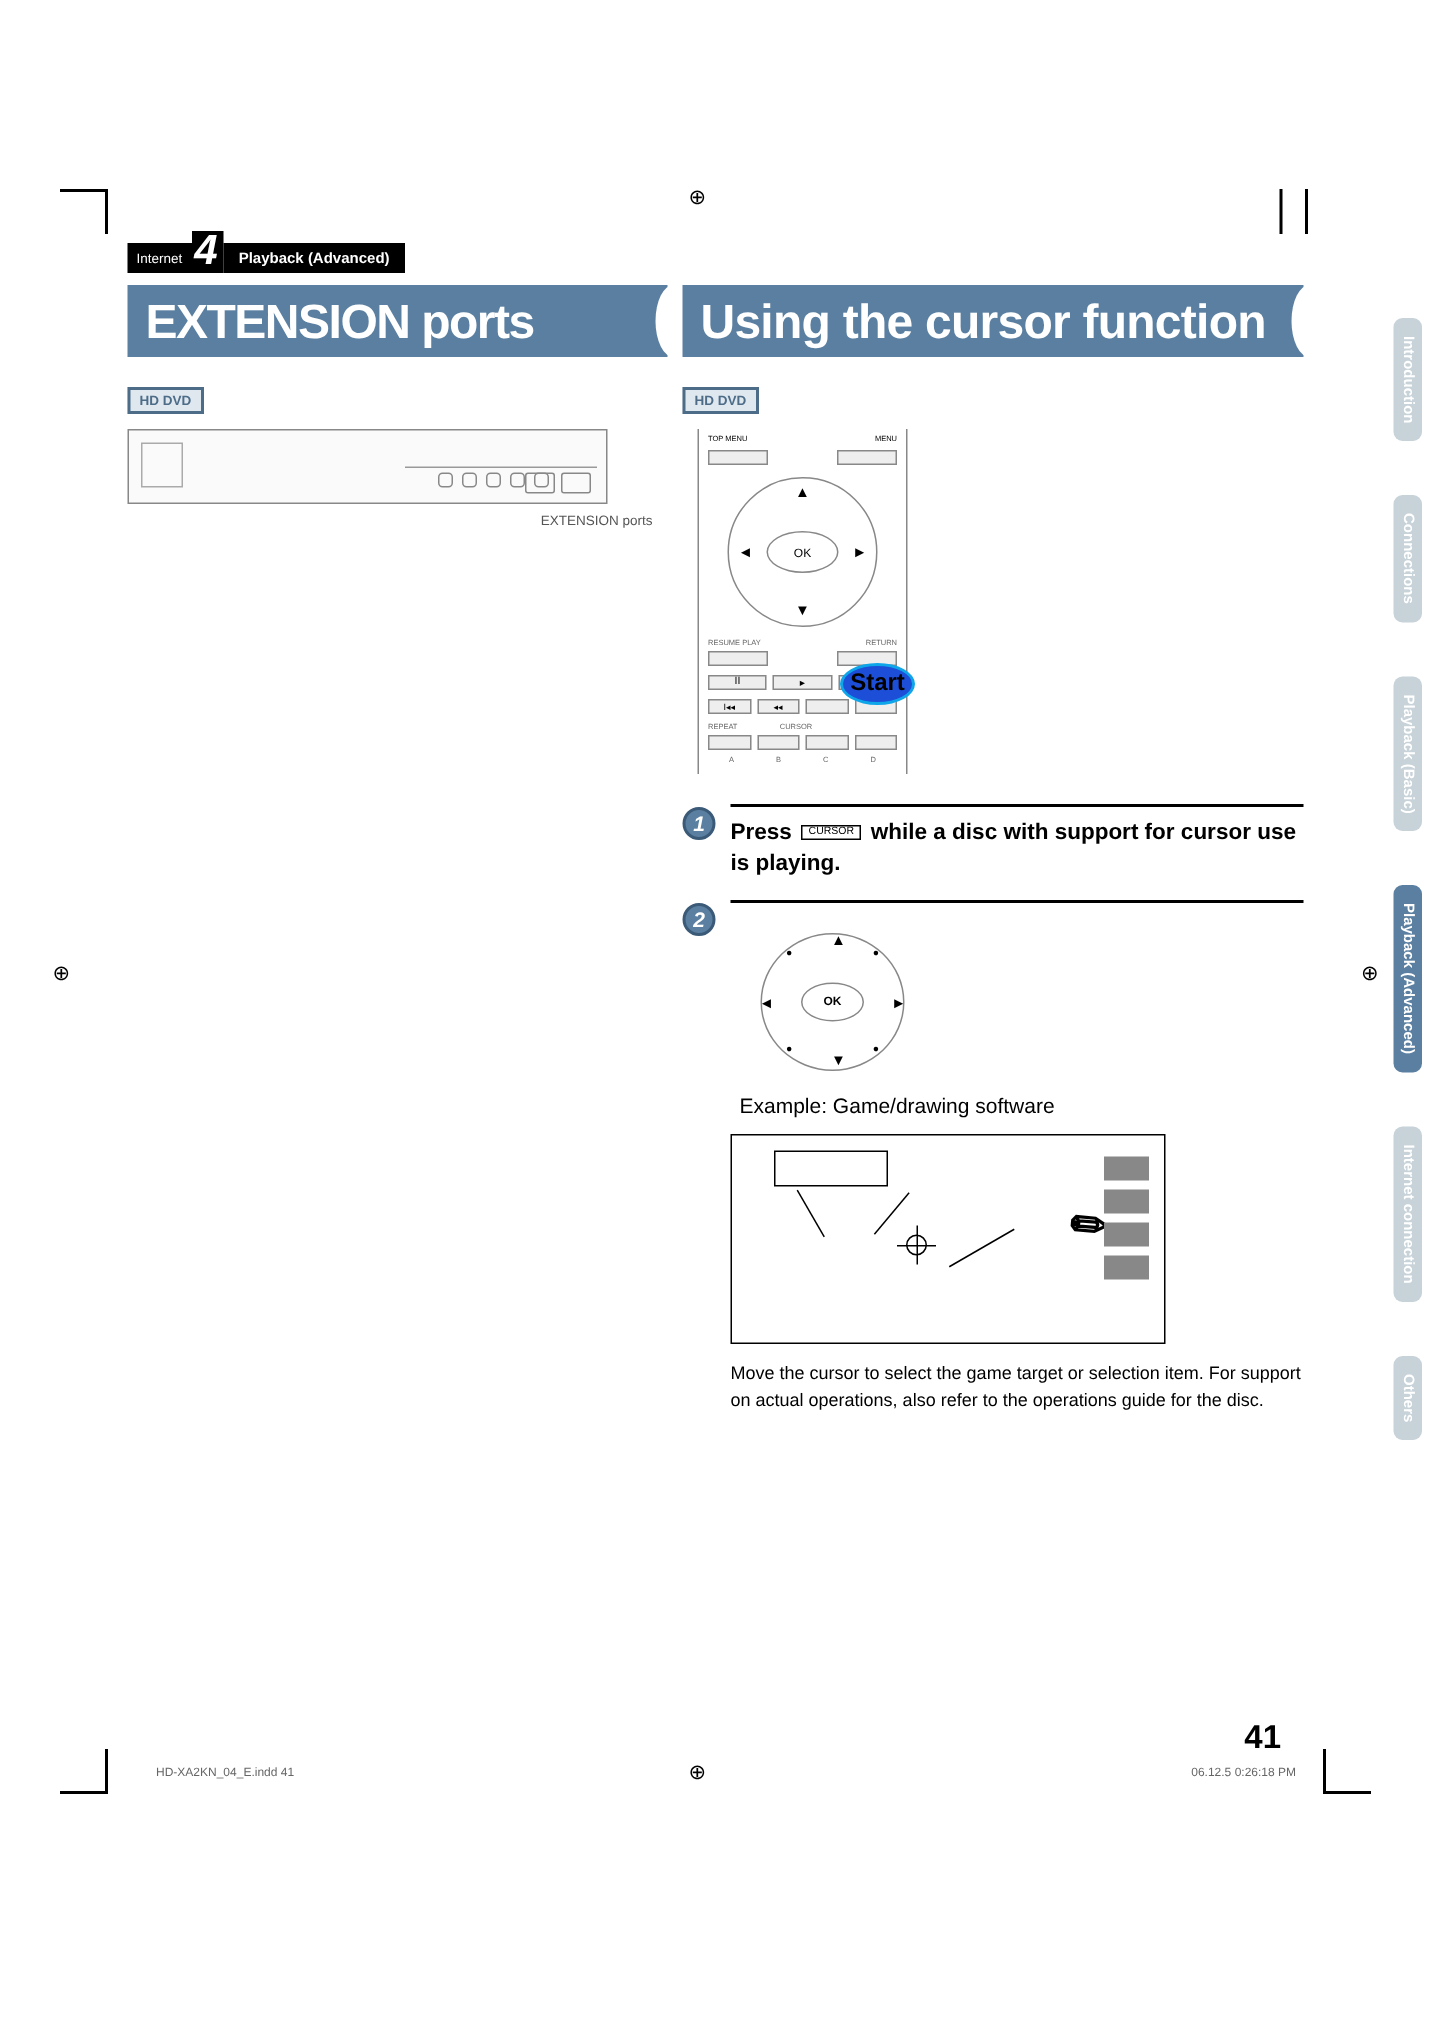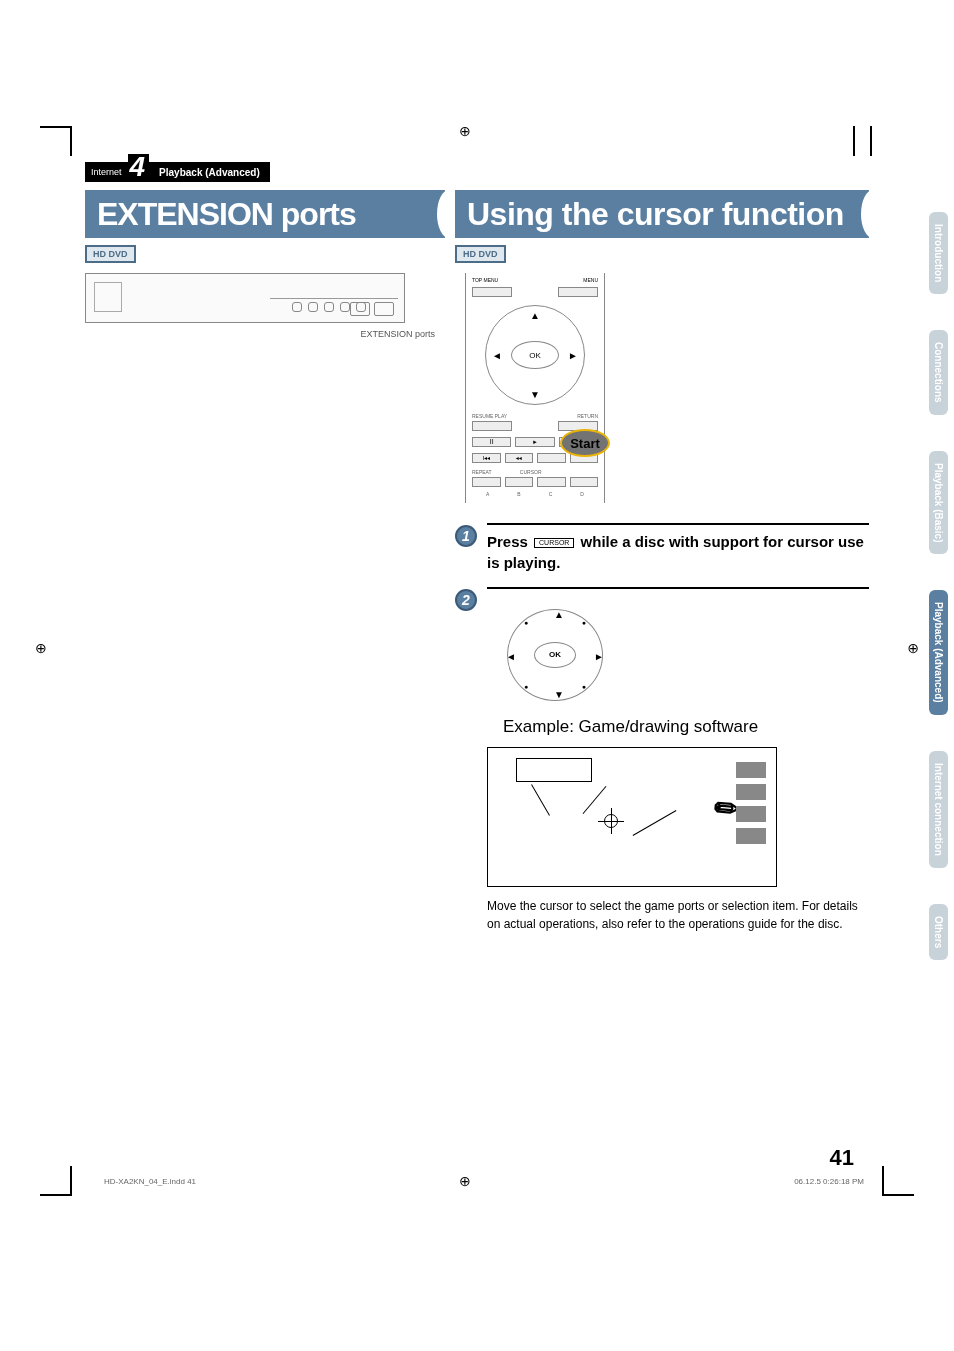--- a/index.html
+++ b/index.html
@@ -26,21 +26,21 @@
 
     .columns { display: flex; gap: 10px; justify-content: center; }
     .col-left { width: 360px; }
     .col-right { flex: 1; }
 
     .banner { background: #5a7fa0; color: #fff; font-size: 32px; font-weight: bold; padding: 6px 12px; height: 48px; display: flex; align-items: center; position: relative; }
     .banner-left { font-family: Arial, sans-serif; letter-spacing: -1px; }
     .banner-right { font-family: Arial, sans-serif; font-stretch: condensed; letter-spacing: -0.5px; }
     .banner::after { content: ""; position: absolute; right: -16px; top: 0; bottom: 0; width: 24px; border-radius: 50%; background: #fff; }
 
-    .intro-row { display: flex; gap: 14px; margin-top: 7px; align-items: flex-start; }
+    .intro-row { display: flex; gap: 14px; margin-top: 20px; align-items: flex-start; }
     .hddvd-badge { background: #dfe8ef; border: 2px solid #4d6c88; color: #4d6c88; font-size: 9px; font-weight: bold; padding: 2px 6px; white-space: nowrap; }
     .intro-text { font-size: 12px; line-height: 1.5; color: #333; }
 
     .device-illus { width: 320px; height: 50px; border: 1px solid #888; margin-top: 10px; position: relative; background: #fafafa; }
     .device-illus::before { content: ""; position: absolute; top: 8px; left: 8px; width: 26px; height: 28px; border: 1px solid #aaa; }
     .device-illus::after { content: ""; position: absolute; top: 24px; left: 184px; width: 128px; height: 16px; border-top: 1px solid #999; }
     .device-dots { position: absolute; top: 28px; left: 206px; display: flex; gap: 6px; }
     .device-dots span { width: 10px; height: 10px; border: 1px solid #888; border-radius: 3px; display: block; }
     .device-big { position: absolute; top: 28px; right: 10px; display: flex; gap: 4px; }
     .device-big span { width: 20px; height: 14px; border: 1px solid #888; border-radius: 2px; display: block; }
@@ -49,33 +49,33 @@
     .remote-illus { width: 140px; height: 230px; border-left: 1px solid #888; border-right: 1px solid #888; position: relative; background: #fff; margin-left: 10px; margin-top: 0px; }
     .remote-top-row { display: flex; justify-content: space-between; padding: 4px 6px; }
     .remote-ring { width: 100px; height: 100px; border: 1px solid #888; border-radius: 50%; margin: 6px auto; position: relative; display: flex; align-items: center; justify-content: center; }
     .remote-ring-inner { width: 48px; height: 28px; border: 1px solid #888; border-radius: 50%; display: flex; align-items: center; justify-content: center; font-size: 8px; }
     .arrow-up,.arrow-down,.arrow-left,.arrow-right { position: absolute; font-size: 10px; }
     .arrow-up { top: 4px; } .arrow-down { bottom: 4px; } .arrow-left { left: 6px; } .arrow-right { right: 6px; }
     .remote-row { display: flex; justify-content: space-between; padding: 2px 6px; }
     .remote-row .lbl { font-size: 5px; color: #666; }
     .remote-row-btns { display: flex; justify-content: space-around; padding: 0 6px 2px 6px; gap: 4px; }
     .remote-row-btns .b { flex: 1; height: 10px; border: 1px solid #888; background: #eee; }
-    .start-callout { position: absolute; right: -6px; bottom: 46px; width: 50px; height: 28px; border: 2px solid #eab308; border-radius: 50%; display: flex; align-items: center; justify-content: center; font-size: 13px; font-weight: bold; background: #737373; z-index: 2; }
+    .start-callout { position: absolute; right: -6px; bottom: 46px; width: 50px; height: 28px; border: 2px solid #0ea5e9; border-radius: 50%; display: flex; align-items: center; justify-content: center; font-size: 16px; font-weight: bold; background: #1d4ed8; z-index: 2; }
 
     .steps { margin-top: 20px; }
     .step { display: flex; gap: 10px; margin-bottom: 14px; }
     .step-num { width: 22px; height: 22px; border-radius: 50%; background: #5a7fa0; color: #fff; font-weight: bold; font-size: 14px; display: flex; align-items: center; justify-content: center; border: 2px solid #3a5a78; flex-shrink: 0; margin-top: 2px; font-style: italic; }
     .step-body { flex: 1; border-top: 2px solid #000; padding-top: 6px; font-size: 15px; font-weight: bold; line-height: 1.4; }
     .cursor-btn-inline { display: inline-block; border: 1px solid #000; padding: 0 4px; font-size: 7px; font-weight: normal; vertical-align: middle; margin: 0 2px; line-height: 1.2; }
 
     .dir-ring { width: 96px; height: 92px; border: 1px solid #888; border-radius: 50%; margin: 14px 0 14px 20px; position: relative; display: flex; align-items: center; justify-content: center; }
     .dir-ring-inner { width: 42px; height: 26px; border: 1px solid #888; border-radius: 50%; display: flex; align-items: center; justify-content: center; font-size: 8px; }
     .dir-arrow { position: absolute; font-size: 10px; color: #000; }
 
-    .example-label { font-size: 17px; margin: 12px 0 8px 16px; }
+    .example-label { font-size: 14px; margin: 12px 0 8px 6px; }
 
     .game-box { width: 290px; height: 140px; border: 1px solid #000; position: relative; margin-bottom: 10px; }
     .game-window { position: absolute; top: 10px; left: 28px; width: 76px; height: 24px; border: 1px solid #000; }
     .game-aim { position: absolute; top: 60px; left: 110px; width: 26px; height: 26px; }
     .game-aim::before { content: ""; position: absolute; top: 0; left: 50%; width: 1px; height: 100%; background: #000; }
     .game-aim::after { content: ""; position: absolute; left: 0; top: 50%; height: 1px; width: 100%; background: #000; }
     .game-aim .c { position: absolute; top: 6px; left: 6px; width: 14px; height: 14px; border: 1px solid #000; border-radius: 50%; }
     .game-line { position: absolute; width: 1px; background: #000; }
     .gl1 { top: 34px; left: 52px; height: 36px; transform: rotate(-30deg); }
     .gl2 { top: 34px; left: 106px; height: 36px; transform: rotate(40deg); }
@@ -249,21 +249,21 @@
                 </div>
               <div class="game-pencil">✎</div>
               <div class="game-bars">
                   <div></div>
                   <div></div>
                   <div></div>
                   <div></div>
                 </div>
             </div>
 
-            <div class="game-caption" style="font-weight:normal">Move the cursor to select the game ports or selection item. For details on actual operations, also refer to the operations guide for the disc.</div>
+            <div class="game-caption" style="font-weight:normal">Move the cursor to select the game target or selection item. For support on actual operations, also refer to the operations guide for the disc.</div>
           </div>
         </div>
       </div>
     </div>
   </div>
 </div>
 
 <div class="side-tabs">
   <div class="side-tab tab-inactive">Introduction</div>
   <div class="side-tab tab-inactive">Connections</div>

